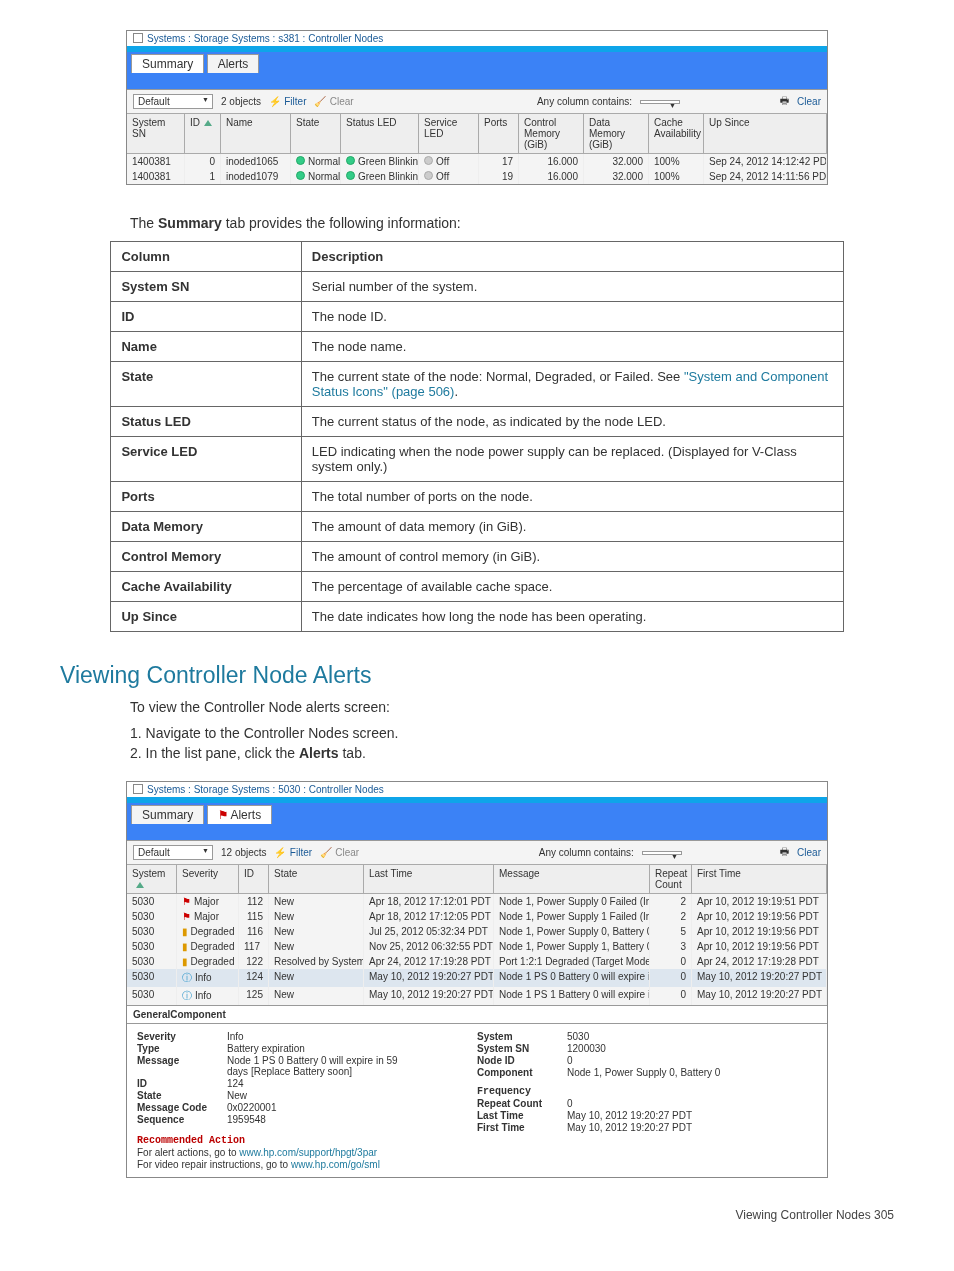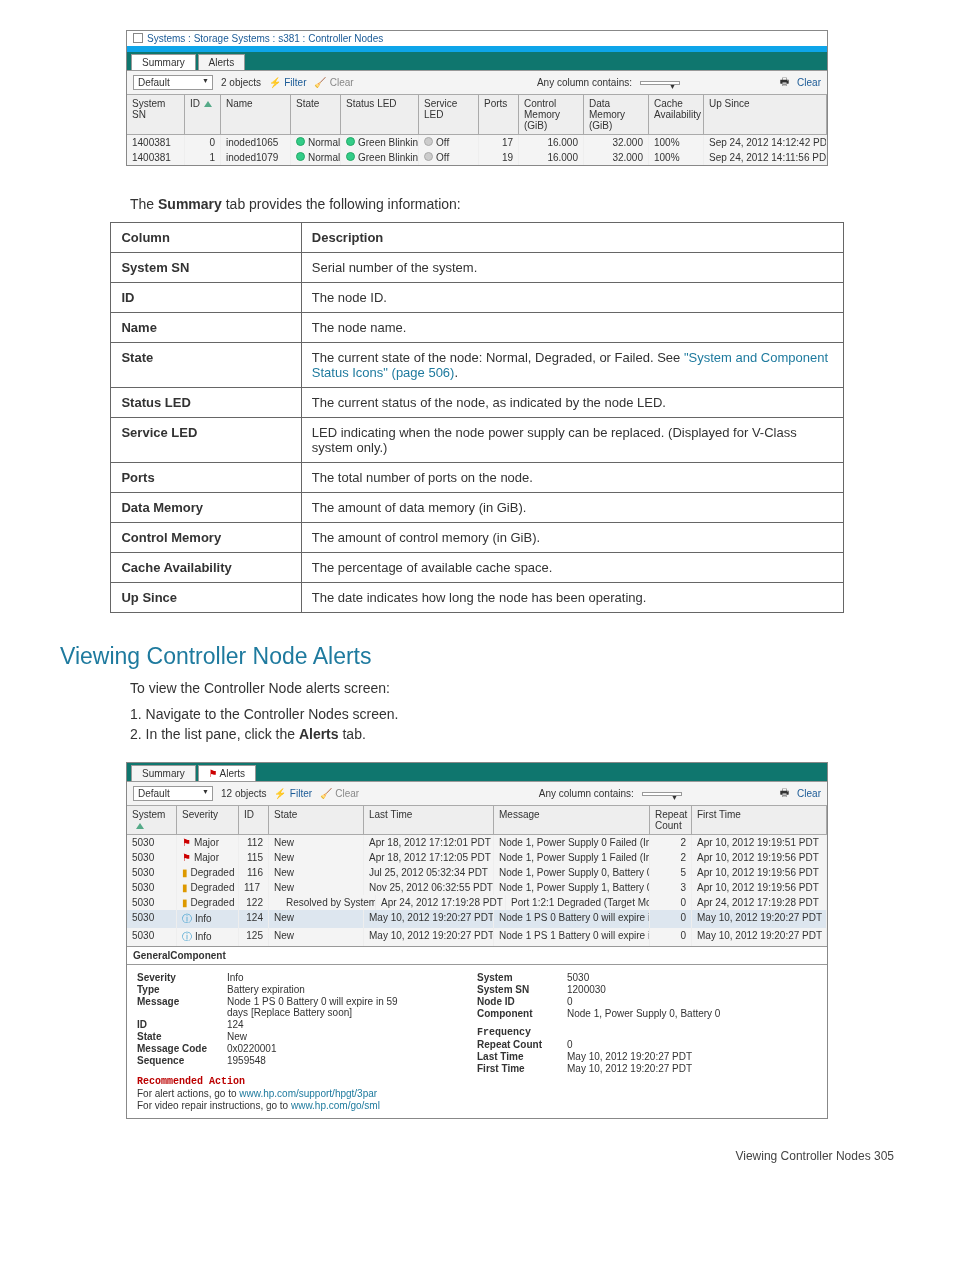--- a/index.html
+++ b/index.html
@@ -27,23 +27,23 @@
   .ss-title-bar::before {
     content: "";
     display: inline-block;
     width: 10px; height: 10px;
     border: 1px solid #888;
     box-sizing: border-box;
     margin-right: 4px;
     vertical-align: -1px;
   }
   .ss-tabs {
-    background: #0f766e;
-    padding: 2px 4px 0;
-    font-size: 10px;
+    background: #3b82f6;
+    padding: 2px 4px 16px;
+    font-size: 12px;
     border-bottom: 1px solid #999;
   }
   .ss-tab {
     display: inline-block;
     padding: 2px 10px;
     border: 1px solid #999;
     border-bottom: none;
     background: #f4f4f4;
     margin-right: -1px;
     cursor: pointer;
@@ -275,20 +275,21 @@
 </table>
 
 <h2 class="section-hd">Viewing Controller Node Alerts</h2>
 <div class="body-text" style="margin-top:0">To view the Controller Node alerts screen:</div>
 <div class="steps" id="steps">
     <div>1.    Navigate to the Controller Nodes screen.</div>
     <div>2.    In the list pane, click the <b>Alerts</b> tab.</div>
   </div>
 
 <div class="screenshot ss2" style="margin-top:20px">
+  <div class="ss-title-bar">Systems : Storage Systems : 5030 : Controller Nodes</div>
   <div class="ss-tabs">
     <span class="ss-tab">Summary</span>
     <span class="ss-tab active"><span class="flag-red">⚑</span><span>Alerts</span></span>
   </div>
   <div class="ss-toolbar">
     <span class="dd">Default</span>
     <span>12 objects</span>
     <span class="blue-link">⚡ <span>Filter</span></span>
     <span class="grey-link">🧹 <span>Clear</span></span>
     <span style="flex:1"></span>
@@ -346,21 +347,21 @@
         <div style="width: 95px;">New</div>
         <div style="width: 130px;">Nov 25, 2012 06:32:55 PDT</div>
         <div style="flex: 1 1 0%;">Node 1, Power Supply 1, Battery 0 Degrade…</div>
         <div style="width: 42px; text-align: right;">3</div>
         <div style="width: 135px;">Apr 10, 2012 19:19:56 PDT</div>
       </div>
       <div class="data-row">
         <div style="width: 50px;">5030</div>
         <div class="sev-degraded" style="width: 62px;">Degraded</div>
         <div style="width: 30px; text-align: right;">122</div>
-        <div style="width: 95px; margin-left: 12px;">Resolved by System</div>
+        <div style="width: 95px;">Resolved by System</div>
         <div style="width: 130px;">Apr 24, 2012 17:19:28 PDT</div>
         <div style="flex: 1 1 0%;">Port 1:2:1 Degraded (Target Mode Port We…</div>
         <div style="width: 42px; text-align: right;">0</div>
         <div style="width: 135px;">Apr 24, 2012 17:19:28 PDT</div>
       </div>
       <div class="data-row hl-row">
         <div style="width: 50px;">5030</div>
         <div class="sev-info" style="width: 62px;">Info</div>
         <div style="width: 30px; text-align: right;">124</div>
         <div style="width: 95px;">New</div>

